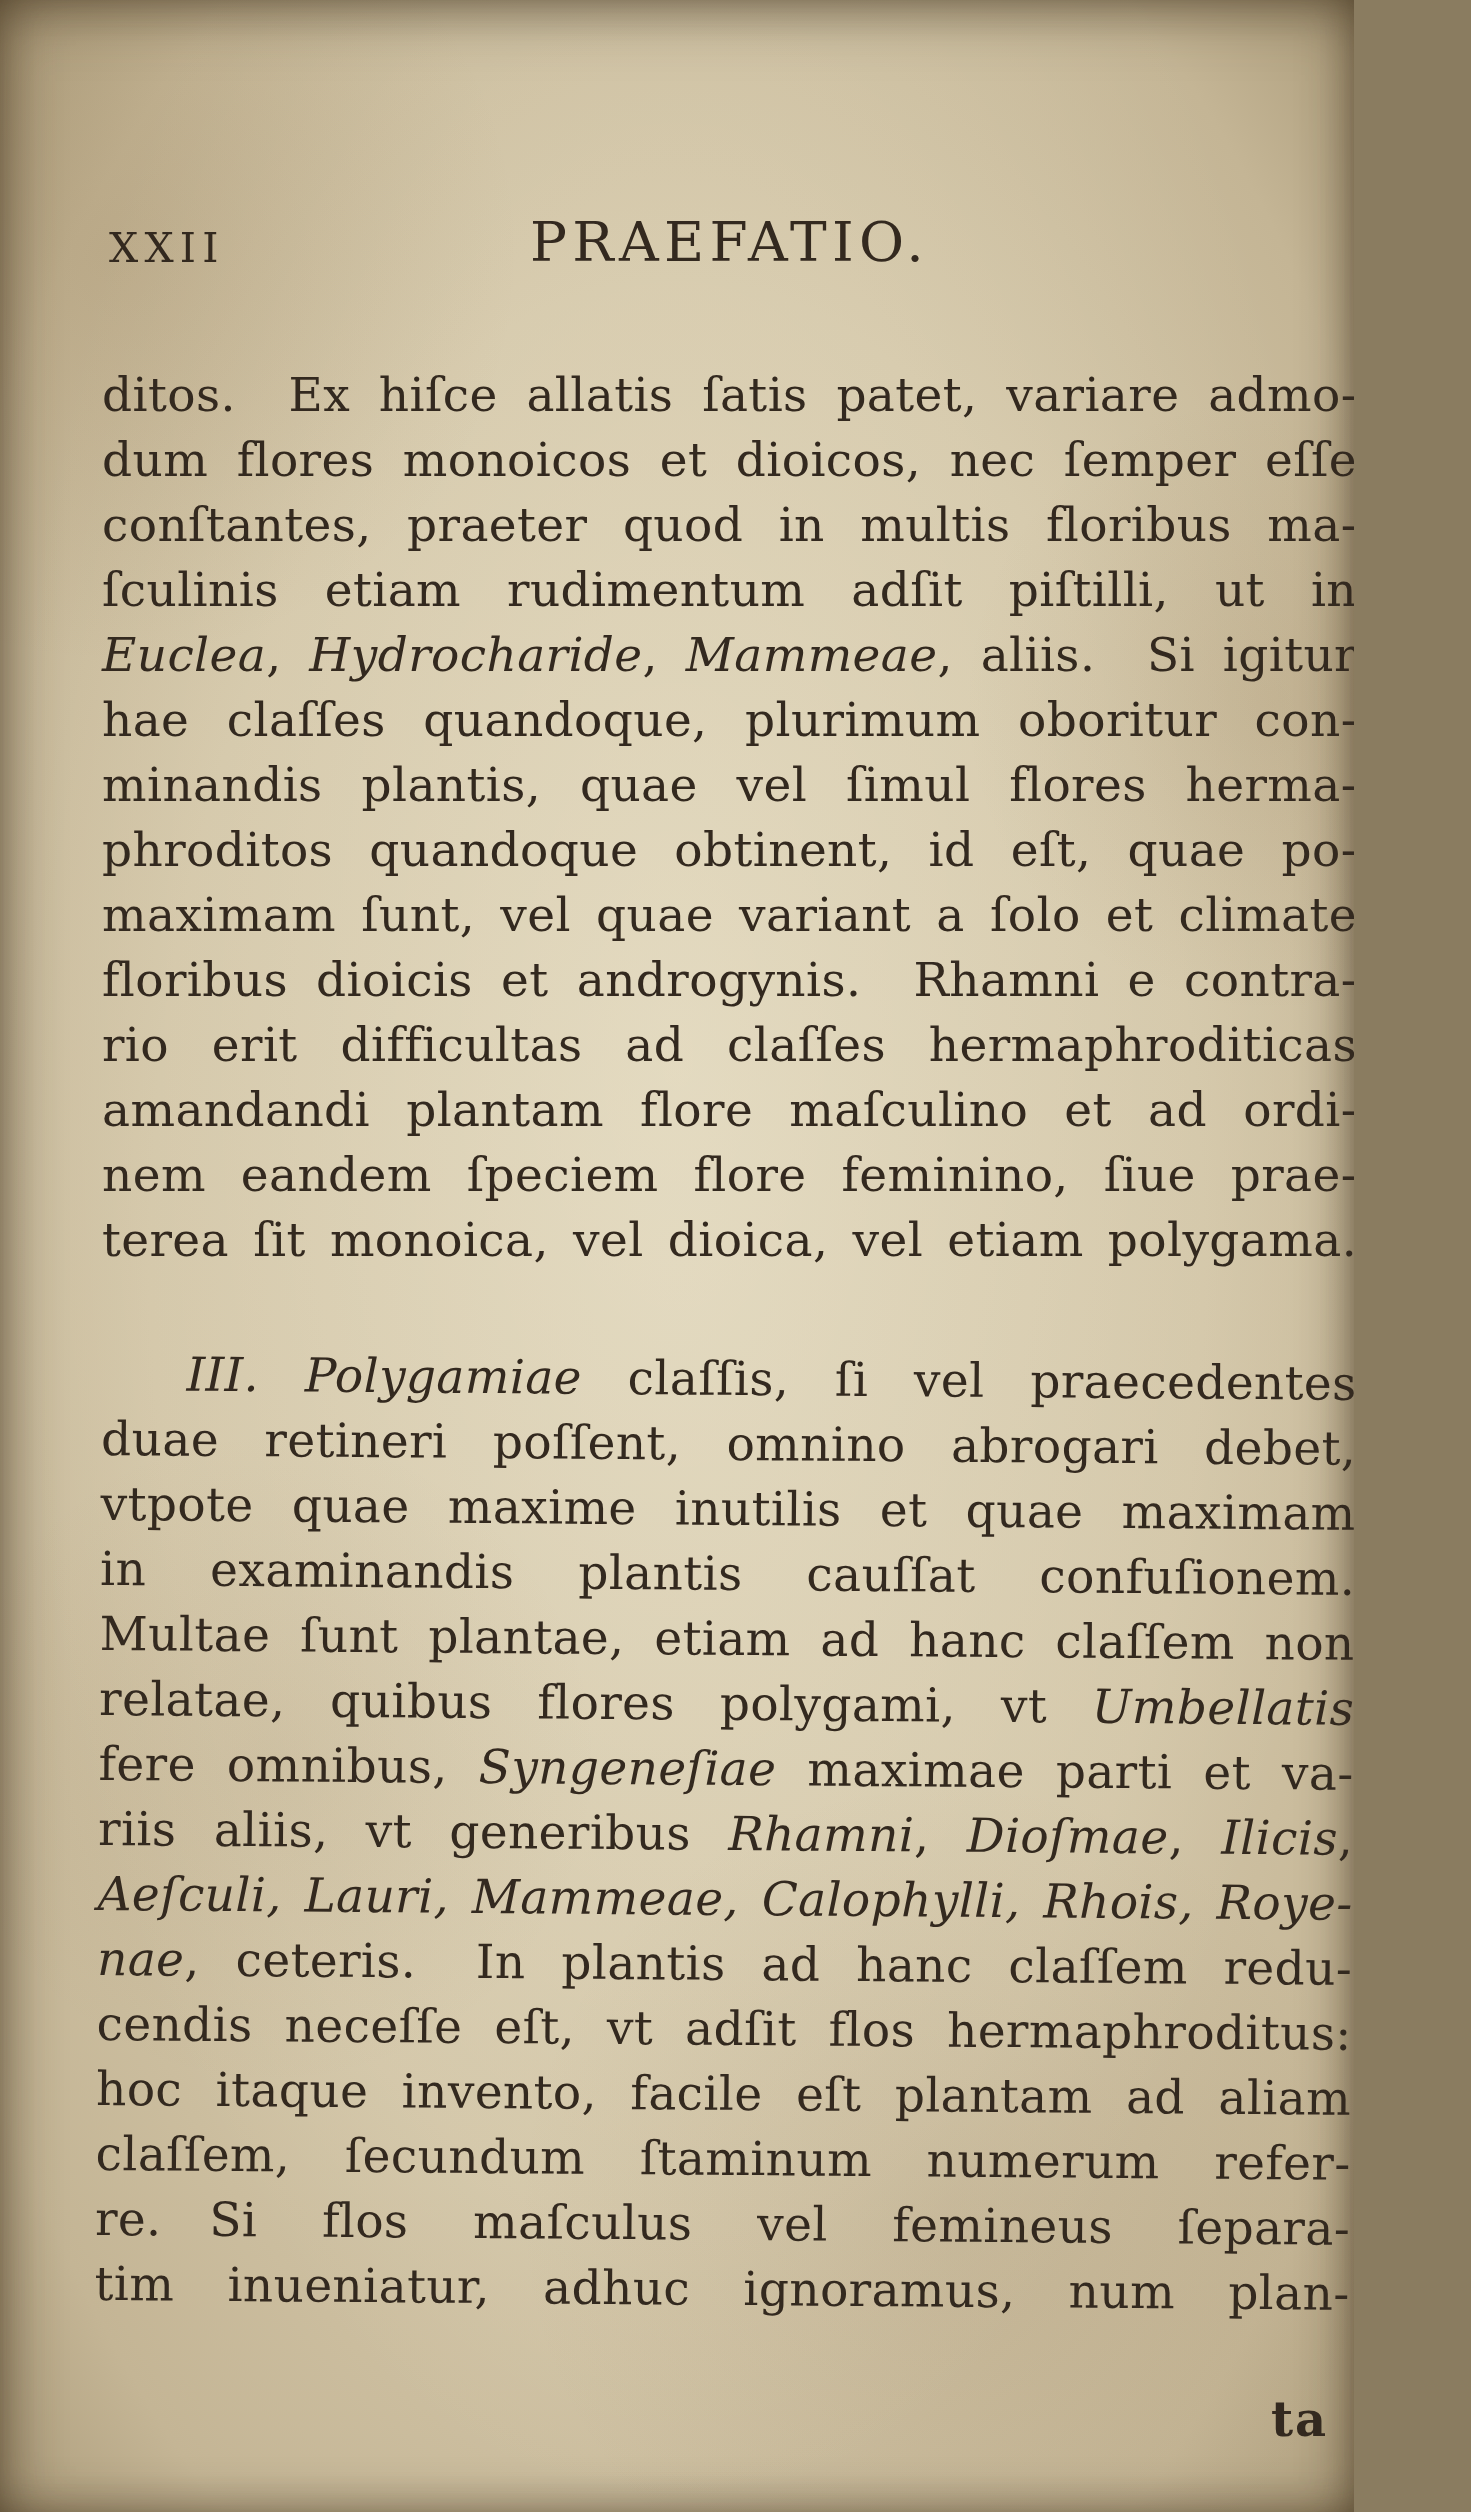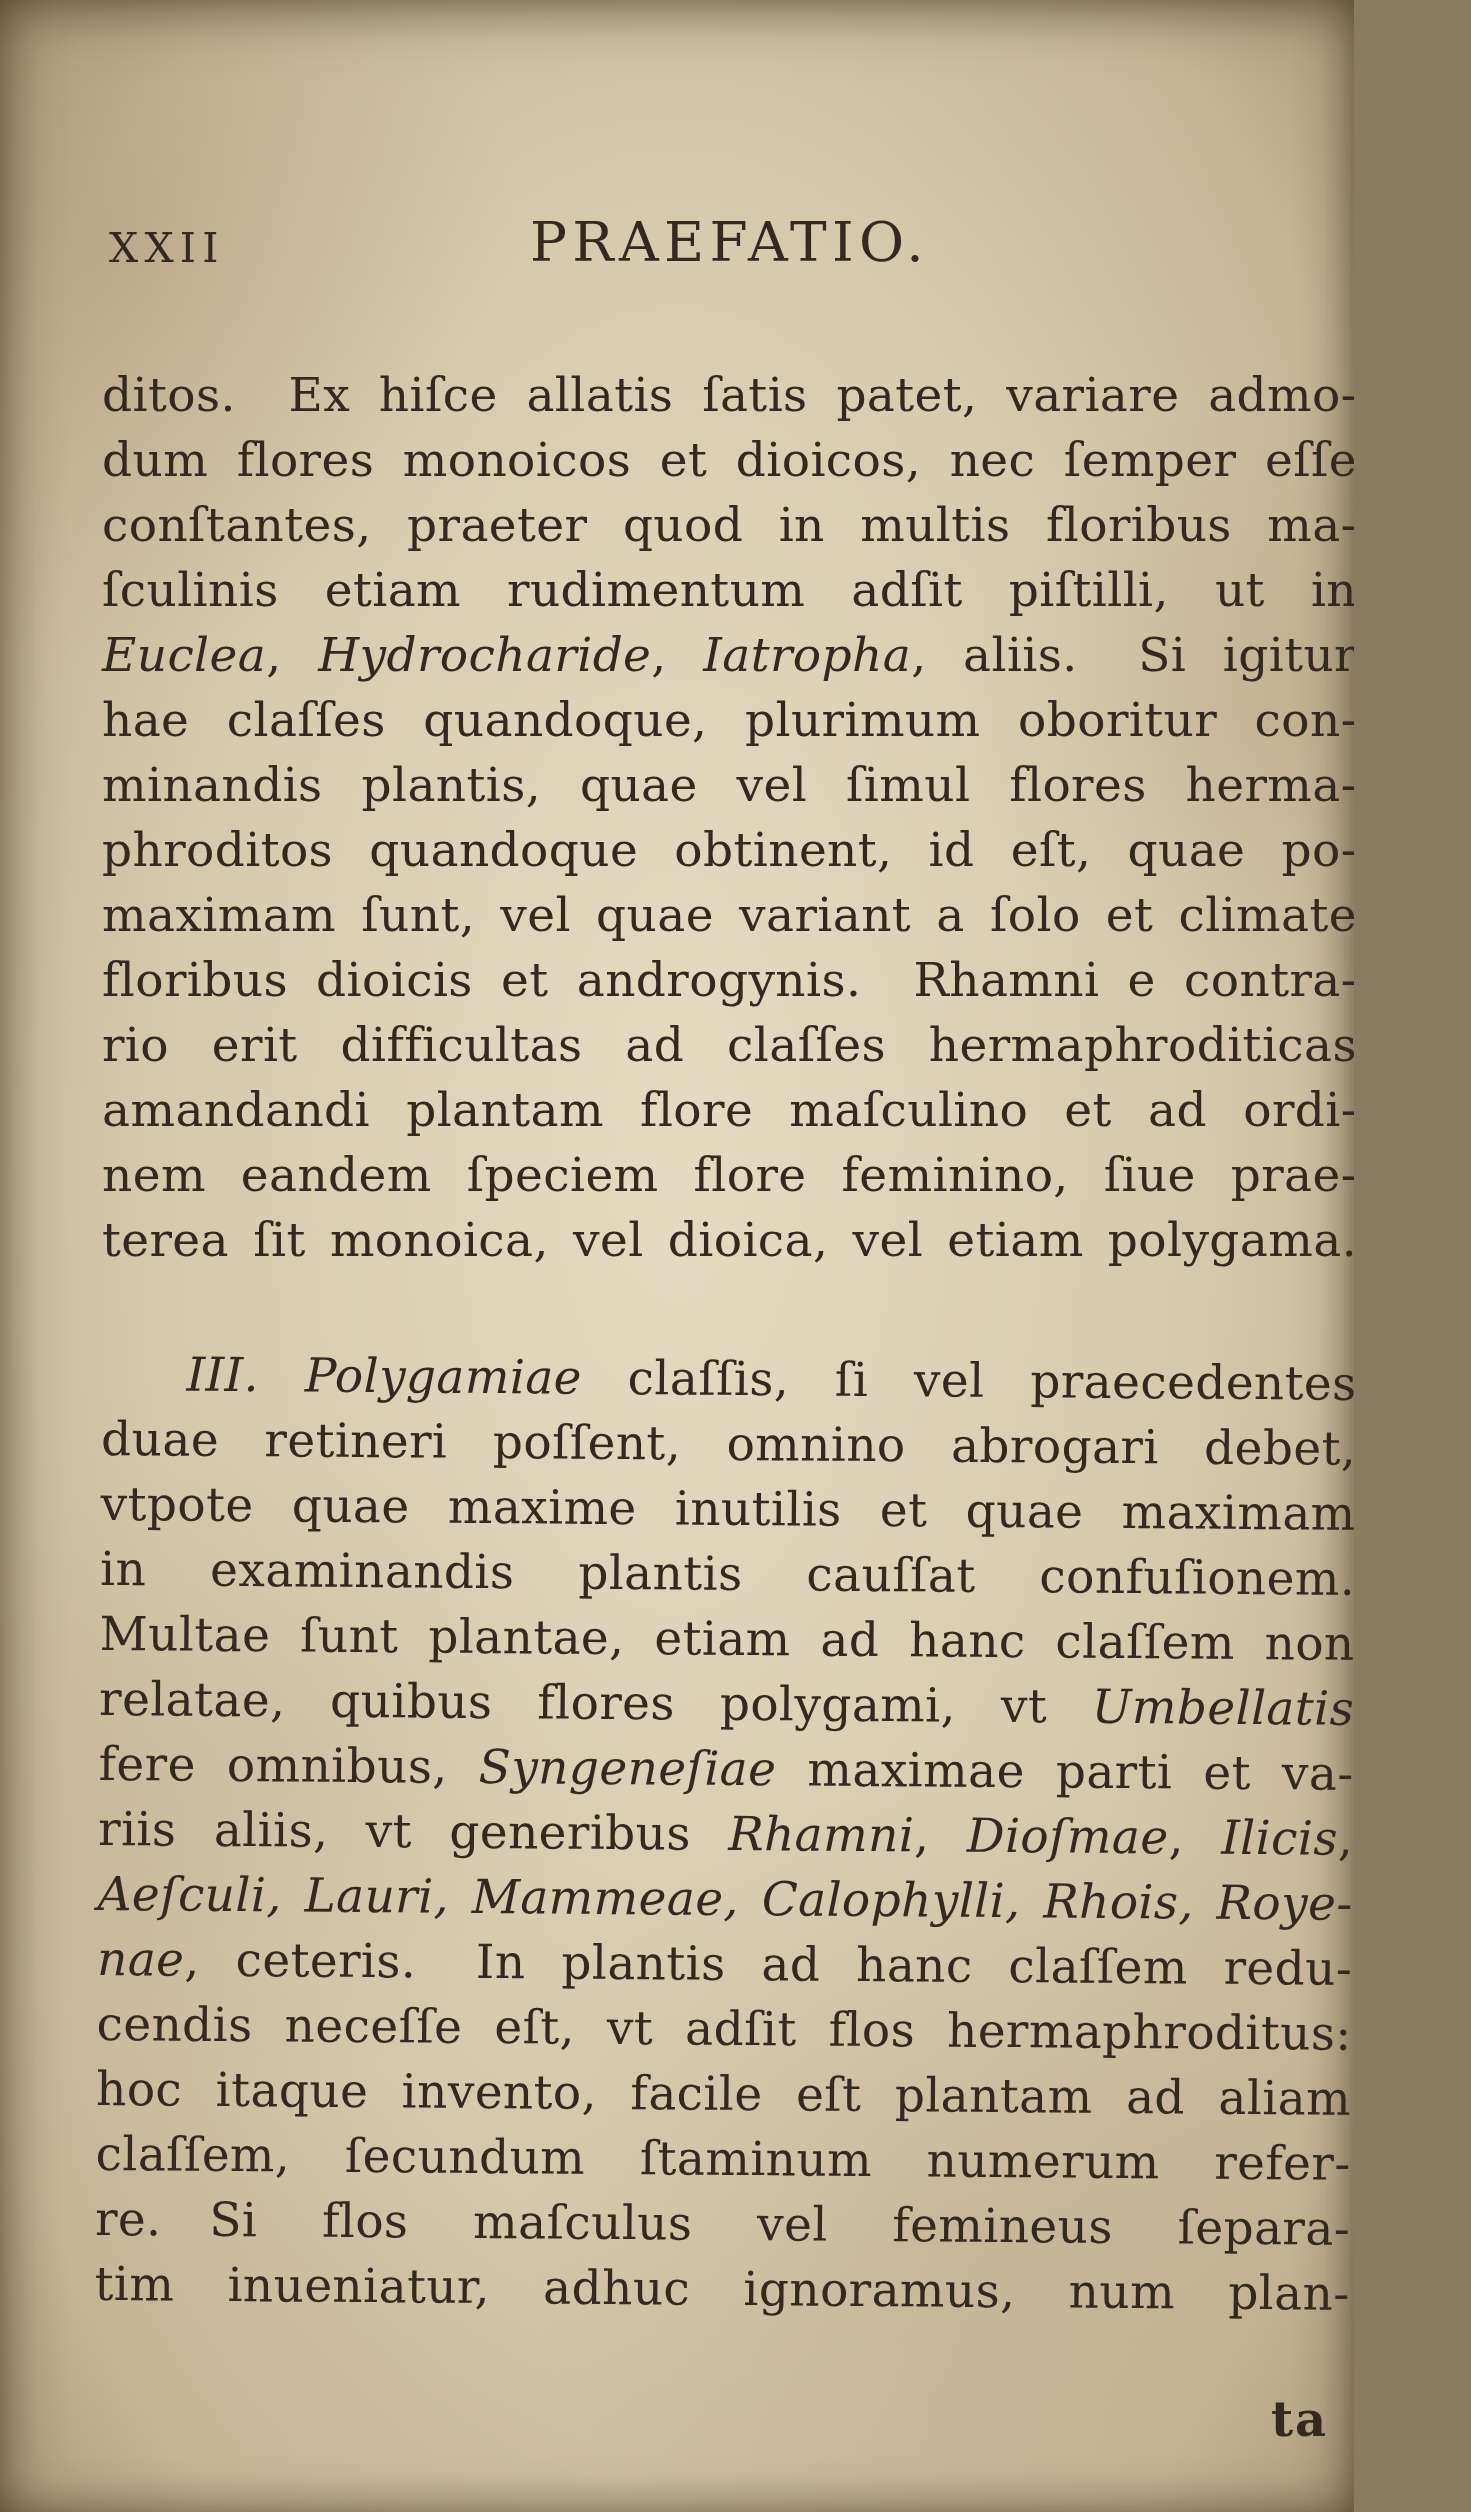--- a/index.html
+++ b/index.html
@@ -90,21 +90,21 @@
     <span class="page-number">XXII</span>
     <span class="page-title">PRAEFATIO.</span>
   </header>
 
   <main class="body-text">
       <div class="paragraph">
         <div class="line"><span>ditos.  Ex hiſce allatis ſatis patet, variare admo-</span></div>
         <div class="line"><span>dum flores monoicos et dioicos, nec ſemper eſſe</span></div>
         <div class="line"><span>conſtantes, praeter quod in multis floribus ma-</span></div>
         <div class="line"><span>ſculinis etiam rudimentum adſit piſtilli, ut in</span></div>
-        <div class="line"><span class="italic">Euclea</span><span>, </span><span class="italic">Hydrocharide</span><span>, </span><span class="italic">Iatropha</span><span>, aliis.  Si igitur</span></div>
+        <div class="line"><span class="italic">Euclea</span><span>, </span><span class="italic">Hydrocharide</span><span>, </span><span class="italic">Mammeae</span><span>, aliis.  Si igitur</span></div>
         <div class="line"><span>hae claſſes quandoque, plurimum oboritur con-</span></div>
         <div class="line"><span>minandis plantis, quae vel ſimul flores herma-</span></div>
         <div class="line"><span>phroditos quandoque obtinent, id eſt, quae po-</span></div>
         <div class="line"><span>maximam ſunt, vel quae variant a ſolo et climate</span></div>
         <div class="line"><span>floribus dioicis et androgynis.  Rhamni e contra-</span></div>
         <div class="line"><span>rio erit difficultas ad claſſes hermaphroditicas</span></div>
         <div class="line"><span>amandandi plantam flore maſculino et ad ordi-</span></div>
         <div class="line"><span>nem eandem ſpeciem flore feminino, ſiue prae-</span></div>
         <div class="line"><span>terea ſit monoica, vel dioica, vel etiam polygama.</span></div>
       </div>

